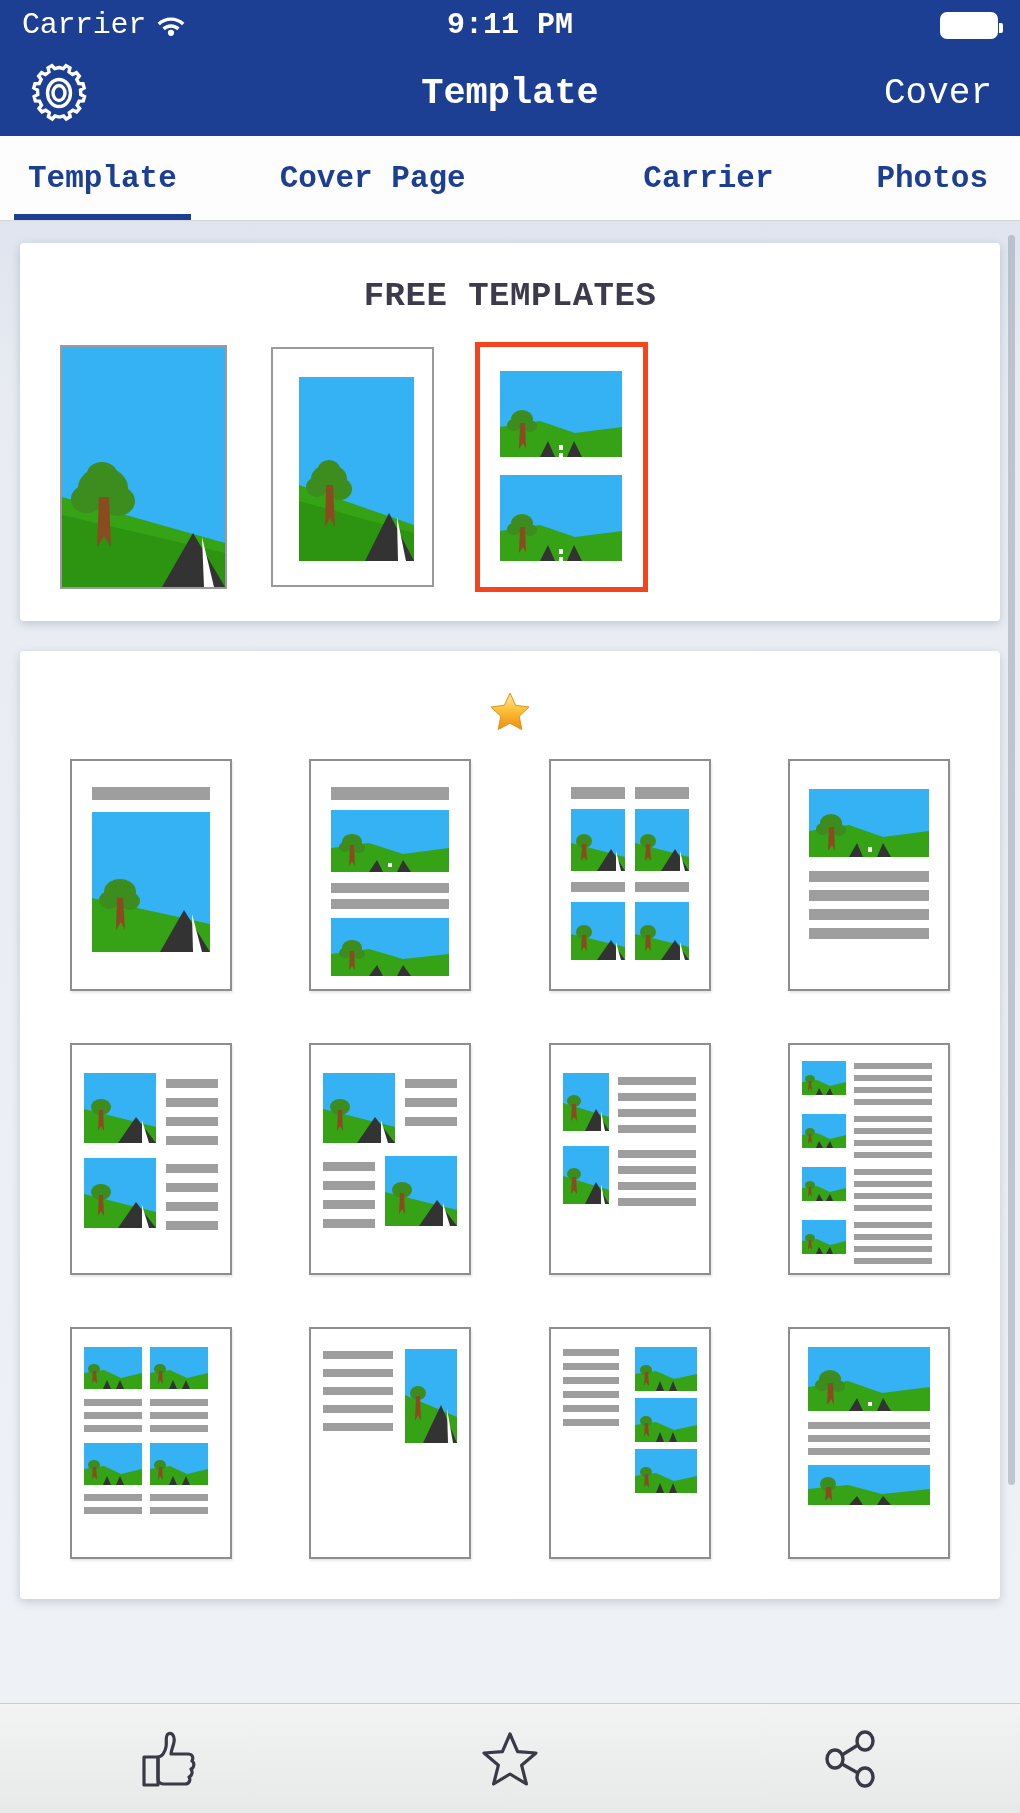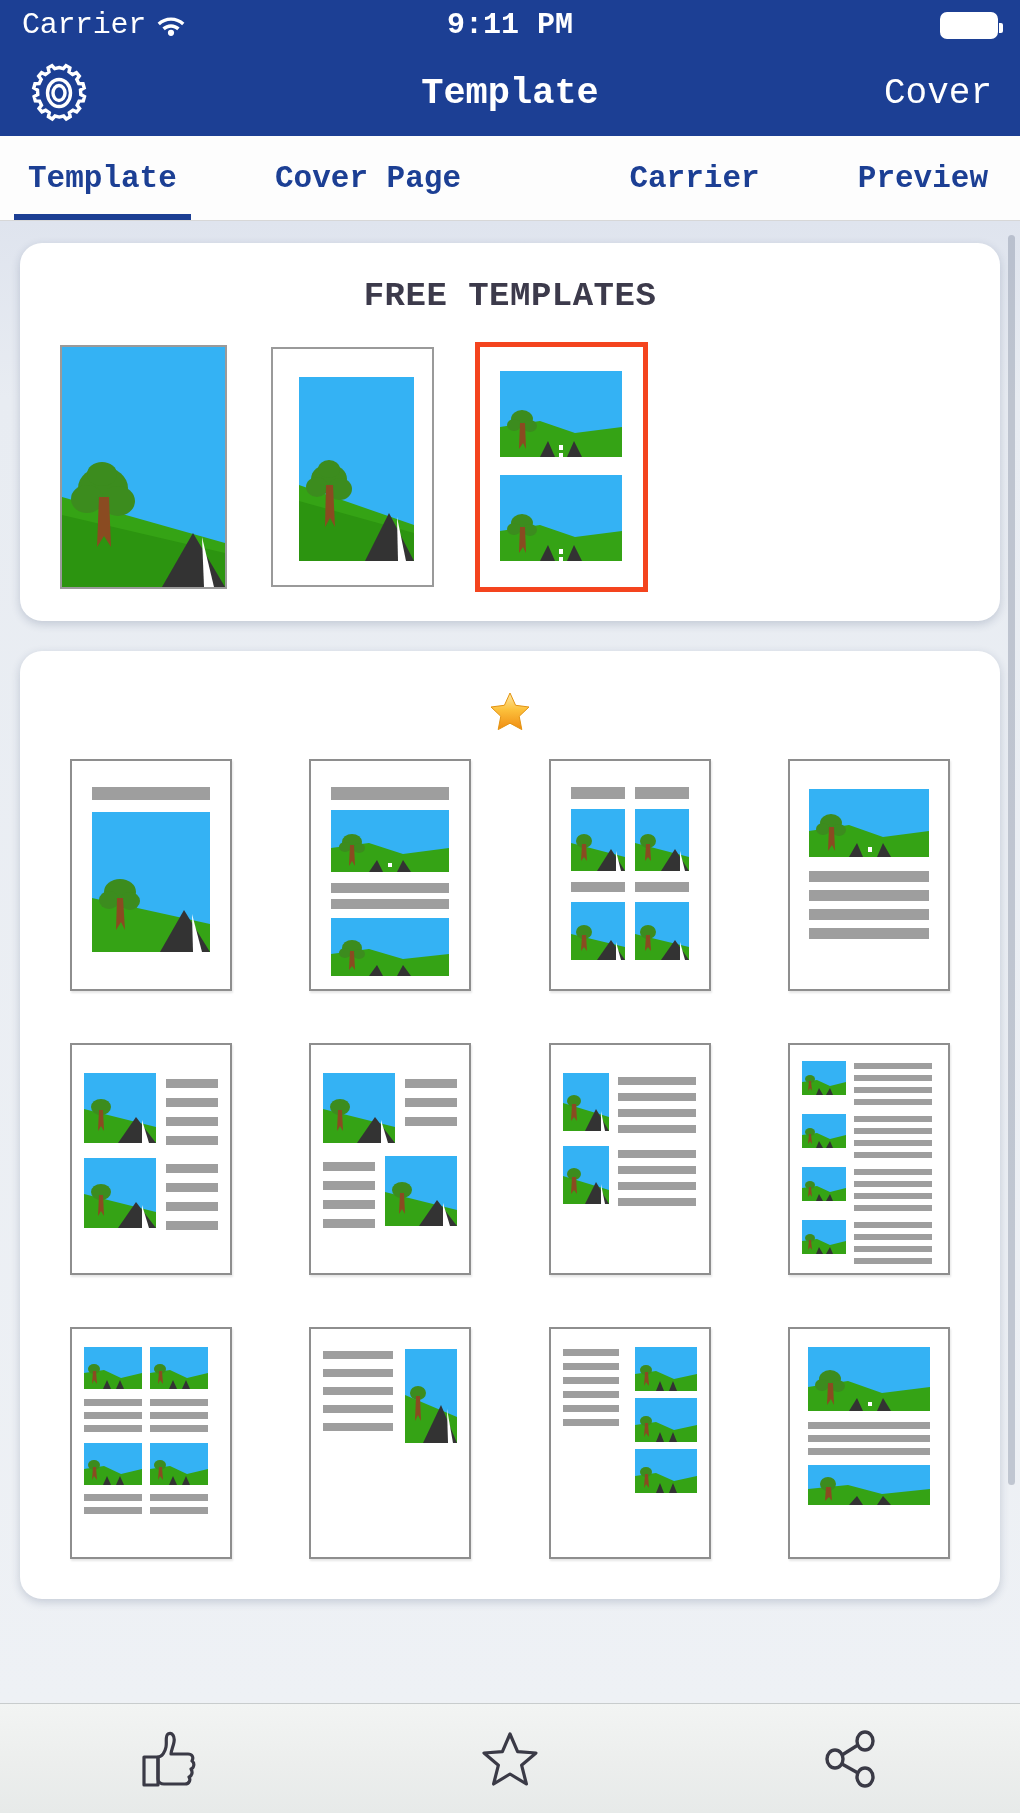--- a/index.html
+++ b/index.html
@@ -62,21 +62,21 @@
   }
   .tab-spacer { flex: 1; }
 
   
   .content {
     position: absolute; top: 221px; bottom: 110px; left: 0; right: 0;
     background: linear-gradient(180deg,#dfe4ee 0%,#e8ecf2 12%,#eef1f5 100%);
     overflow: hidden;
   }
   .card {
-    background: #fff; border-radius: 22px;
+    background: #fff; border-radius: 4px;
     box-shadow: 0 3px 10px rgba(30,50,90,.20);
     margin: 22px 20px;
   }
   .section-title {
     text-align: center; font-size: 34px; font-weight: 700; color: #3c3a4b;
     letter-spacing: .5px; padding: 34px 0 8px;
     display: flex; align-items: center; justify-content: center; gap: 14px;
   }
   .star-svg { width: 42px; height: 42px; display:block; }
 
@@ -172,21 +172,21 @@
     <div class="tab">
         <span>Cover Page</span>
       </div>
     <div class="tab-spacer"></div>
     <div class="tab-spacer"></div>
     <div class="tab">
         <span>Carrier</span>
       </div>
     <div class="tab-spacer"></div>
     <div class="tab" style="margin-right:18px;">
-        <span>Preview</span>
+        <span>Photos</span>
       </div>
   </div>
 
   <div class="content">
 
     <div class="card">
       <div class="section-title">
         <span>FREE TEMPLATES</span>
       </div>
       <div class="free-row">

